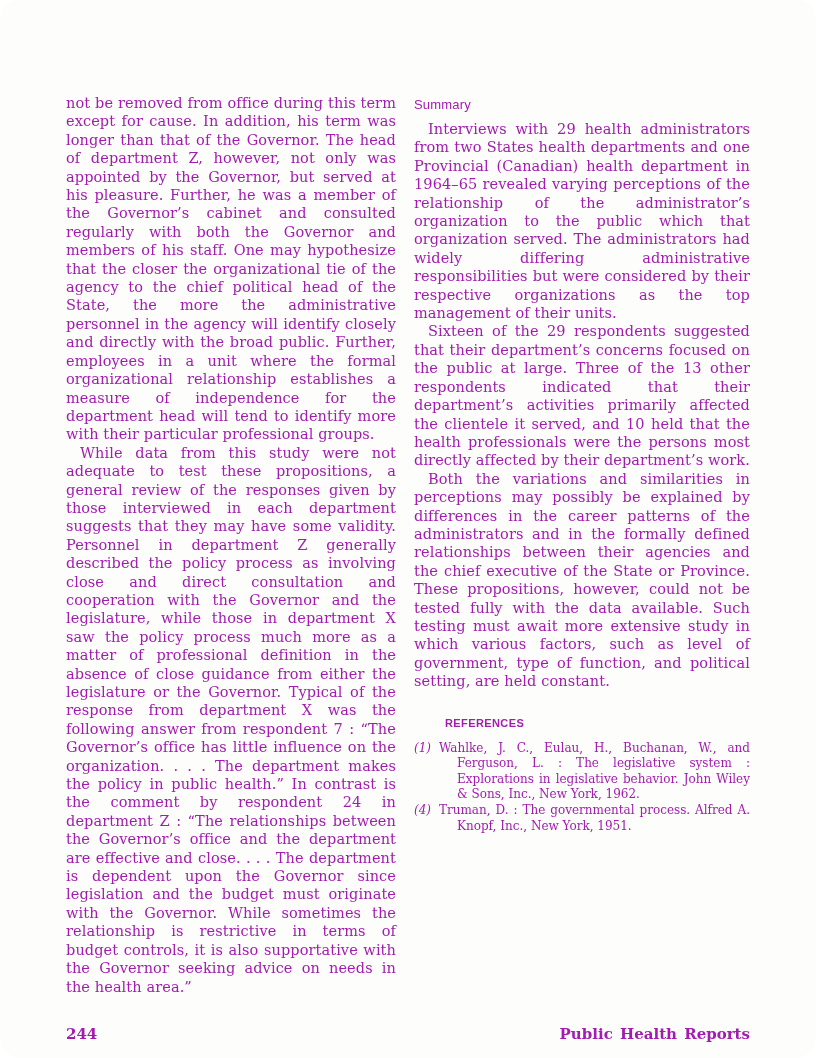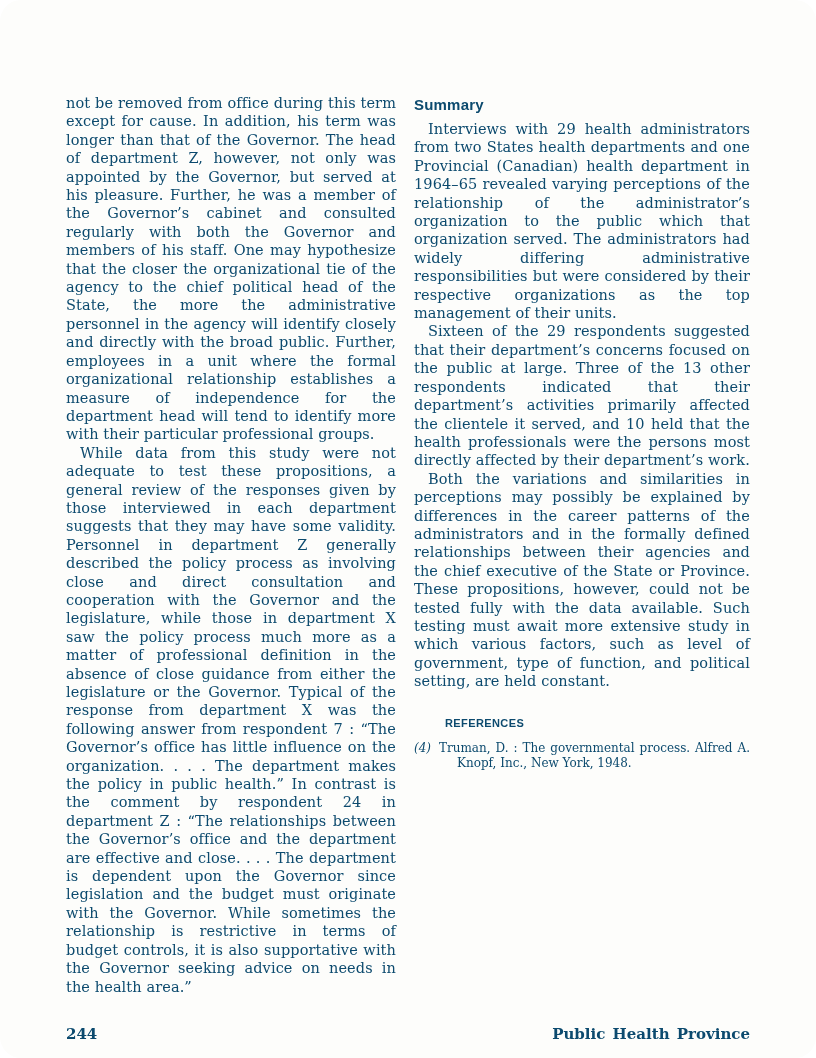--- a/index.html
+++ b/index.html
@@ -5,21 +5,21 @@
   html, body {
     margin: 0;
     padding: 0;
     background: #ffffff;
   }
   .page {
     position: relative;
     width: 816px;
     height: 1058px;
     background: #fdfdfb;
-    color: #0c4a6e;
+    color: #a21caf;
     font-family: "DejaVu Serif", serif;
     overflow: hidden;
     border-radius: 21px;
   }
   .col {
     position: absolute;
     top: 94px;
   }
   .col-left {
     left: 66px;
@@ -35,22 +35,22 @@
     line-height: 18.4px;
     text-align: justify;
     letter-spacing: 0.1px;
   }
   p.indent {
     text-indent: 14px;
   }
   .summary-heading {
     margin: 3px 0 7px 0;
     font-family: "Liberation Sans", sans-serif;
-    font-weight: bold;
-    font-size: 15px;
+    font-weight: normal;
+    font-size: 13px;
     line-height: 16px;
     letter-spacing: 0.2px;
   }
   .refs-heading {
     margin: 26px 0 12px 0;
     font-family: "Liberation Sans", sans-serif;
     font-weight: bold;
     font-size: 11px;
     line-height: 12px;
     letter-spacing: 0.4px;
@@ -95,24 +95,25 @@
   </div>
 
   <div class="col col-right">
     <h2 class="summary-heading">Summary</h2>
     <p class="body indent">Interviews with 29 health administrators from two States health departments and one Provincial (Canadian) health department in 1964–65 revealed varying perceptions of the relationship of the administrator’s organization to the public which that organization served. The administrators had widely differing administrative responsibilities but were considered by their respective organizations as the top management of their units.</p>
     <p class="body indent">Sixteen of the 29 respondents suggested that their department’s concerns focused on the public at large. Three of the 13 other respondents indicated that their department’s activities primarily affected the clientele it served, and 10 held that the health professionals were the persons most directly affected by their department’s work.</p>
     <p class="body indent">Both the variations and similarities in perceptions may possibly be explained by differences in the career patterns of the administrators and in the formally defined relationships between their agencies and the chief executive of the State or Province. These propositions, however, could not be tested fully with the data available. Such testing must await more extensive study in which various factors, such as level of government, type of function, and political setting, are held constant.</p>
 
     <h3 class="refs-heading">REFERENCES</h3>
 
+    <p class="ref-item"><span class="ref-num">(1)</span><span>Wahlke, J. C., Eulau, H., Buchanan, W., and Ferguson, L. : The legislative system : Explorations in legislative behavior. John Wiley &amp; Sons, Inc., New York, 1962.</span></p>
 
 
 
-    <p class="ref-item"><span class="ref-num">(4)</span><span>Truman, D. : The governmental process. Alfred A. Knopf, Inc., New York, 1948.</span></p>
+    <p class="ref-item"><span class="ref-num">(4)</span><span>Truman, D. : The governmental process. Alfred A. Knopf, Inc., New York, 1951.</span></p>
   </div>
 
   <div class="footer">
     <span class="page-num">244</span>
-    <span class="journal-name">Public Health Province</span>
+    <span class="journal-name">Public Health Reports</span>
   </div>
 
 </div>
 
 </body></html>

